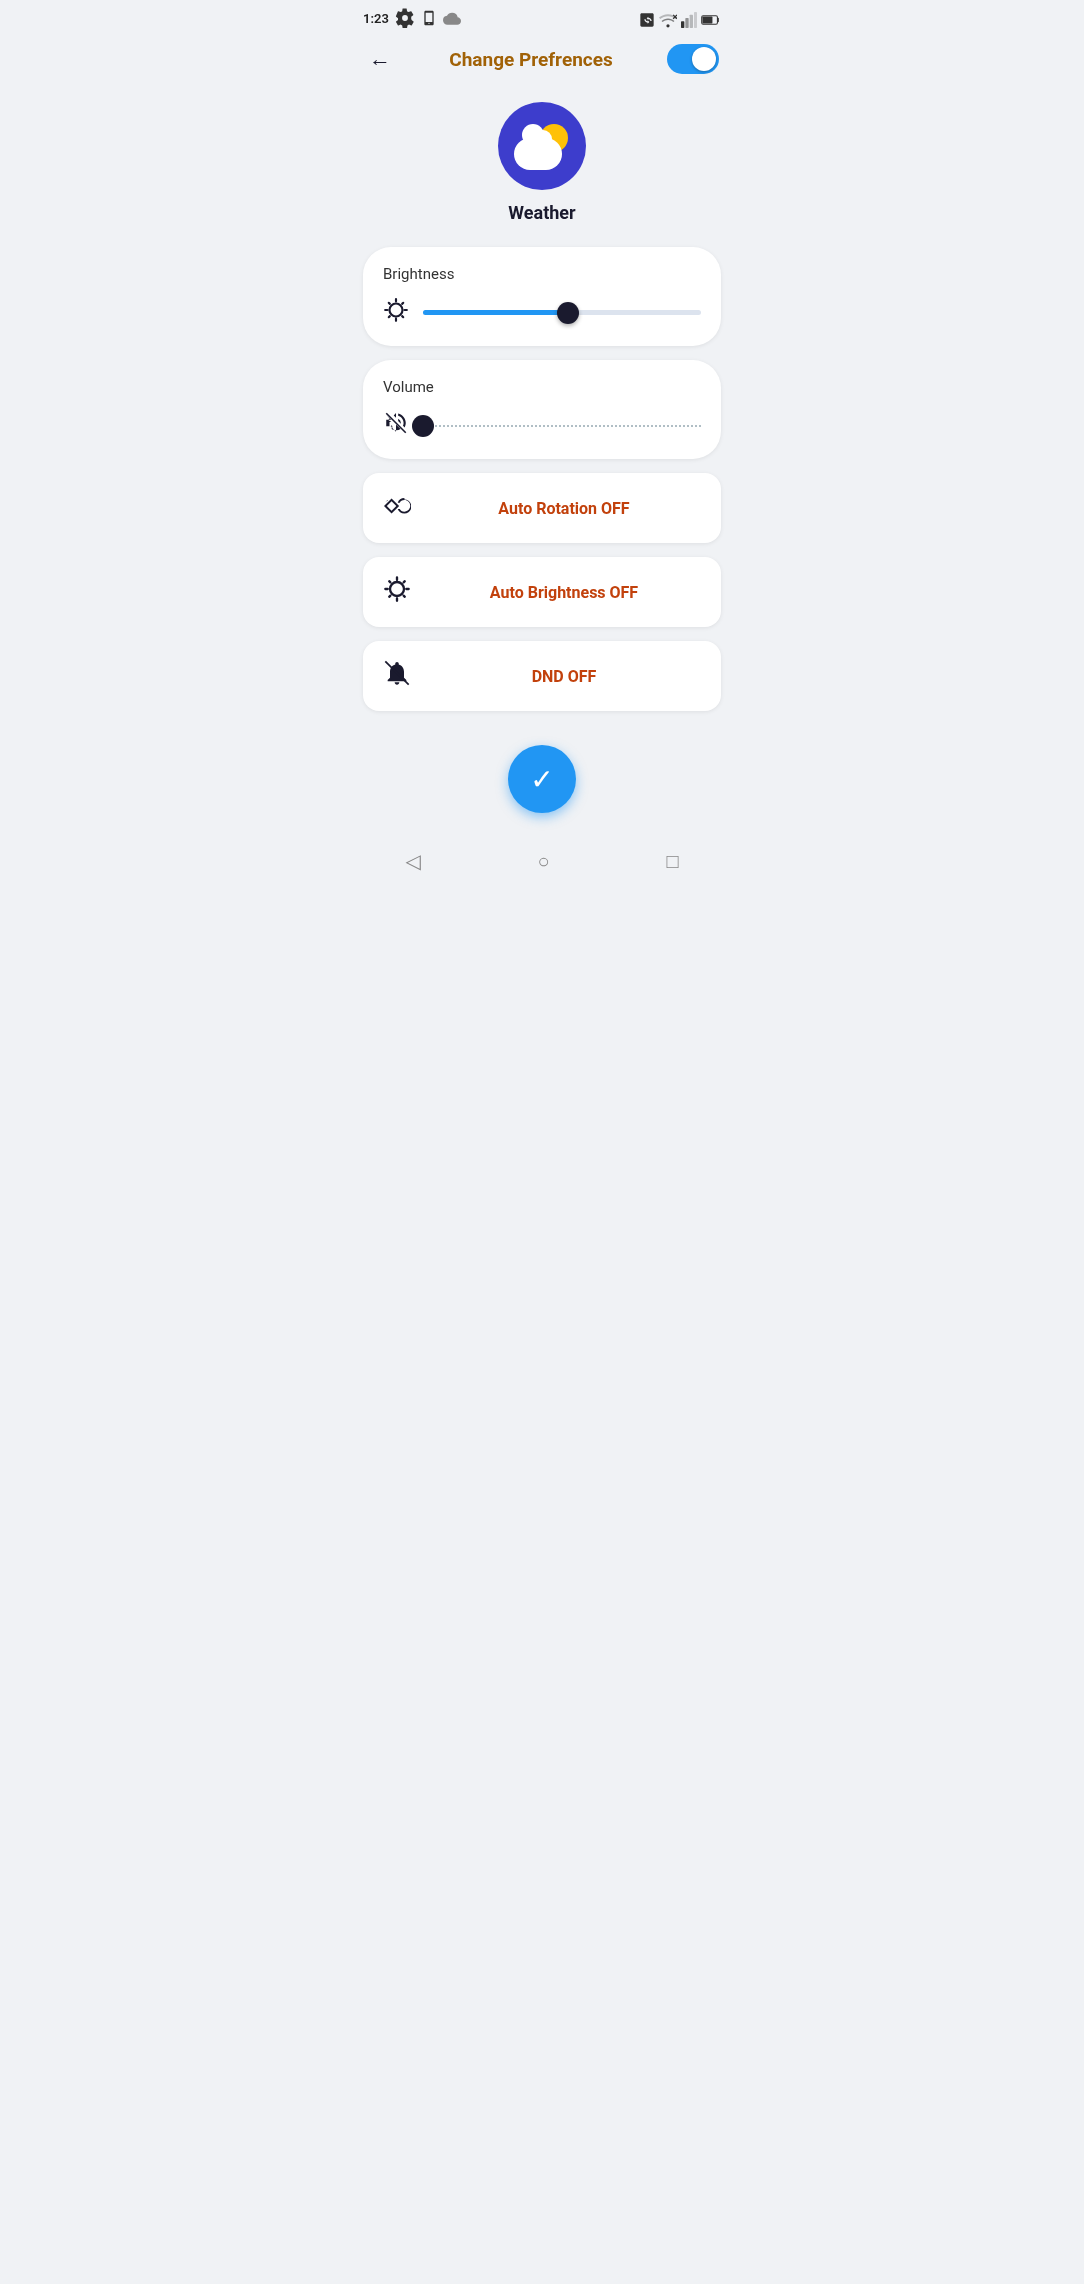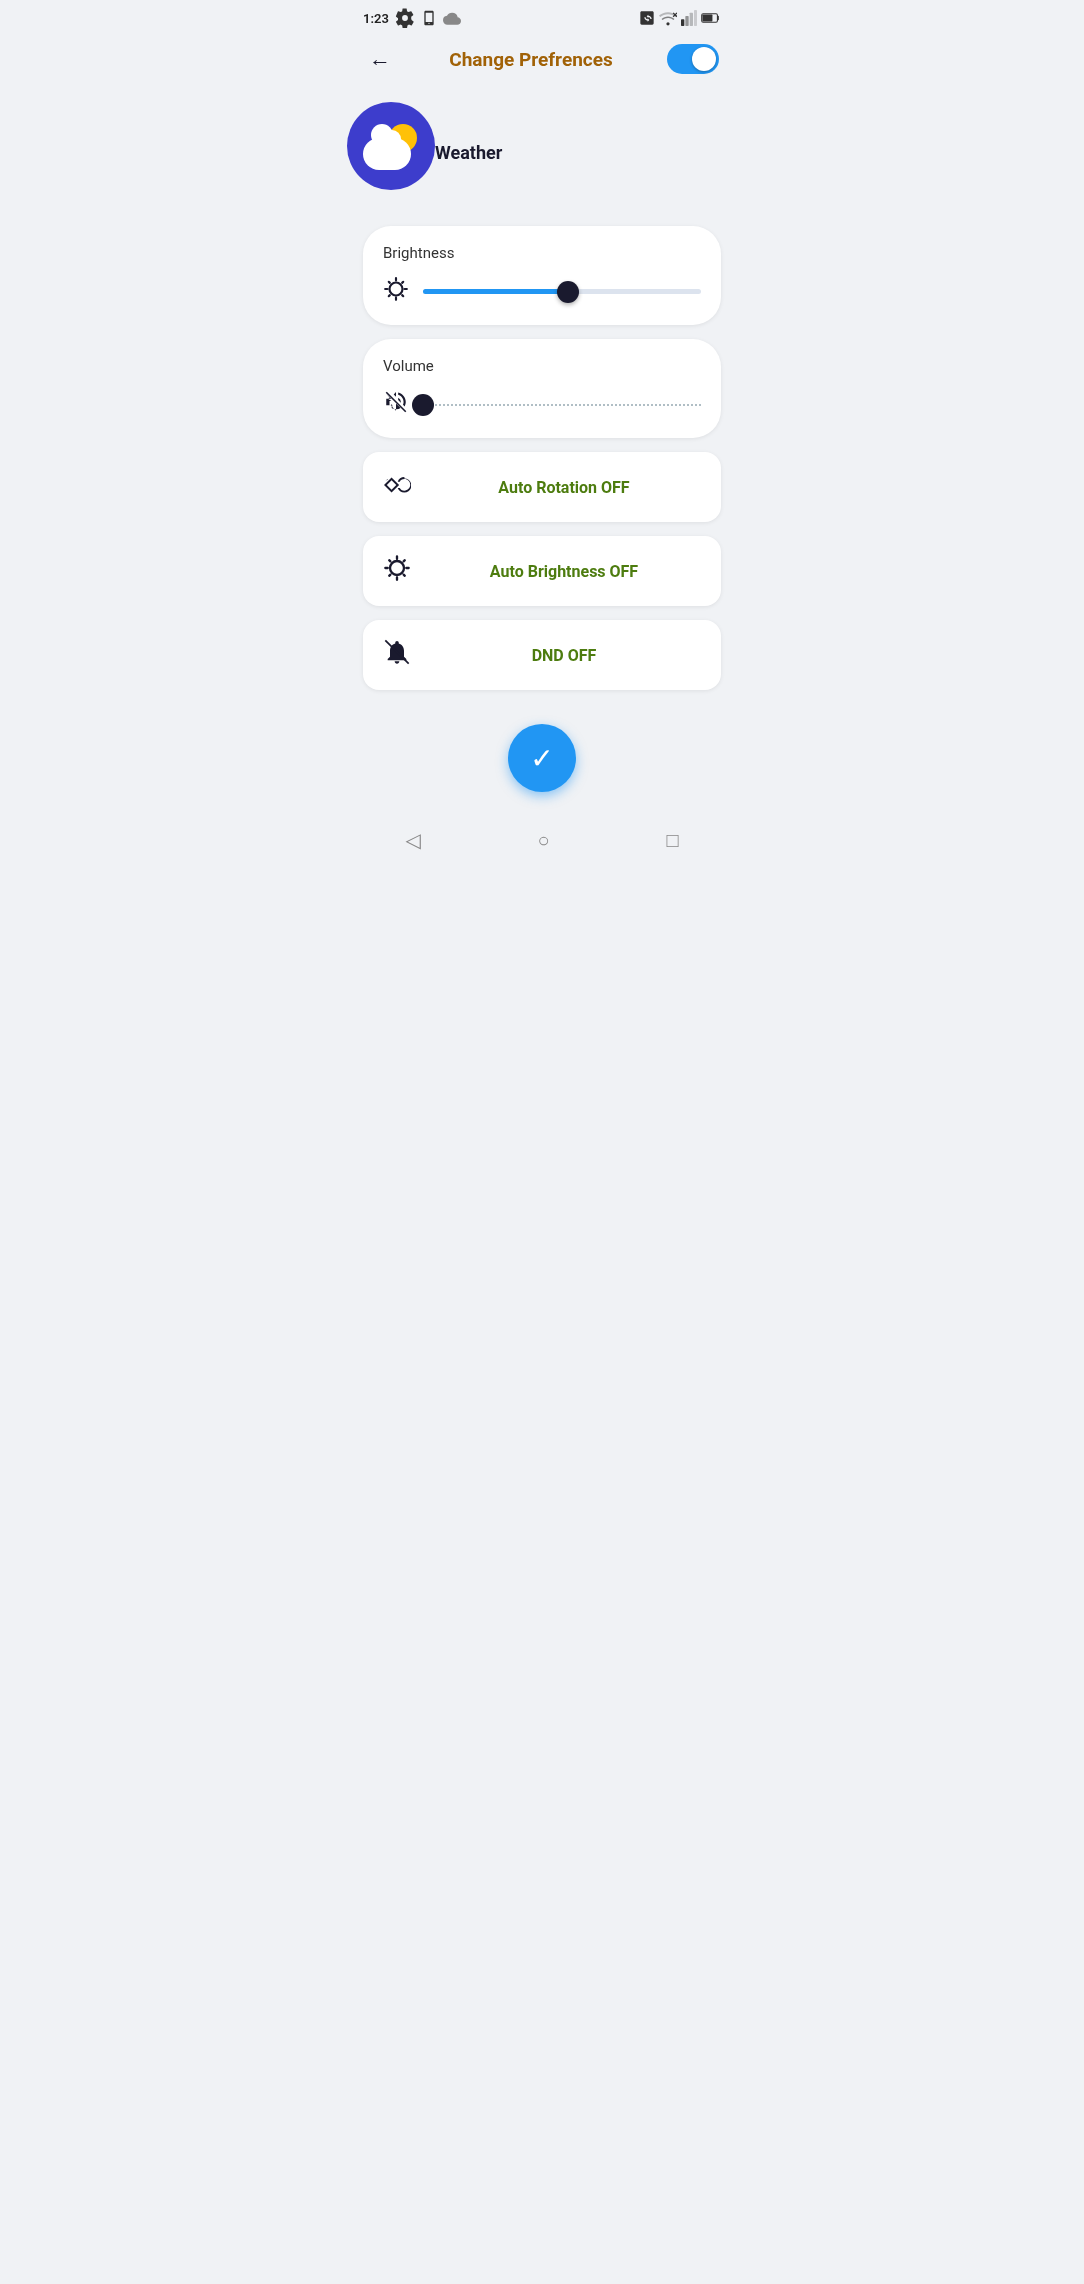--- a/index.html
+++ b/index.html
@@ -12,21 +12,21 @@
       margin: 0 auto;
       min-height: 820px;
       display: flex;
       flex-direction: column;
     }
 
     
     .status-bar {
       display: flex;
       justify-content: space-between;
-      align-items: center;
+      align-items: flex-end;
       padding: 8px 16px 4px;
       background: #f0f2f5;
     }
     .status-left {
       display: flex;
       align-items: center;
       gap: 6px;
       font-size: 13px;
       font-weight: 600;
       color: #222;
@@ -72,21 +72,21 @@
       width: 24px;
       height: 24px;
       background: white;
       border-radius: 50%;
       box-shadow: 0 1px 3px rgba(0,0,0,0.3);
     }
 
     
     .app-icon-section {
       display: flex;
-      flex-direction: row;
+      flex-direction: column;
       align-items: center;
       padding: 16px 0 24px;
     }
     .app-icon-circle {
       width: 88px;
       height: 88px;
       background: #3d3dcc;
       border-radius: 50%;
       display: flex;
       align-items: center;
@@ -235,21 +235,21 @@
       cursor: pointer;
     }
     .action-icon {
       font-size: 24px;
       color: #1a1a2e;
       flex-shrink: 0;
     }
     .action-label {
       font-size: 16px;
       font-weight: 700;
-      color: #4d7c0f;
+      color: #c2410c;
       flex: 1;
       text-align: center;
     }
 
     
     .fab-section {
       flex: 1;
       display: flex;
       align-items: center;
       justify-content: center;

